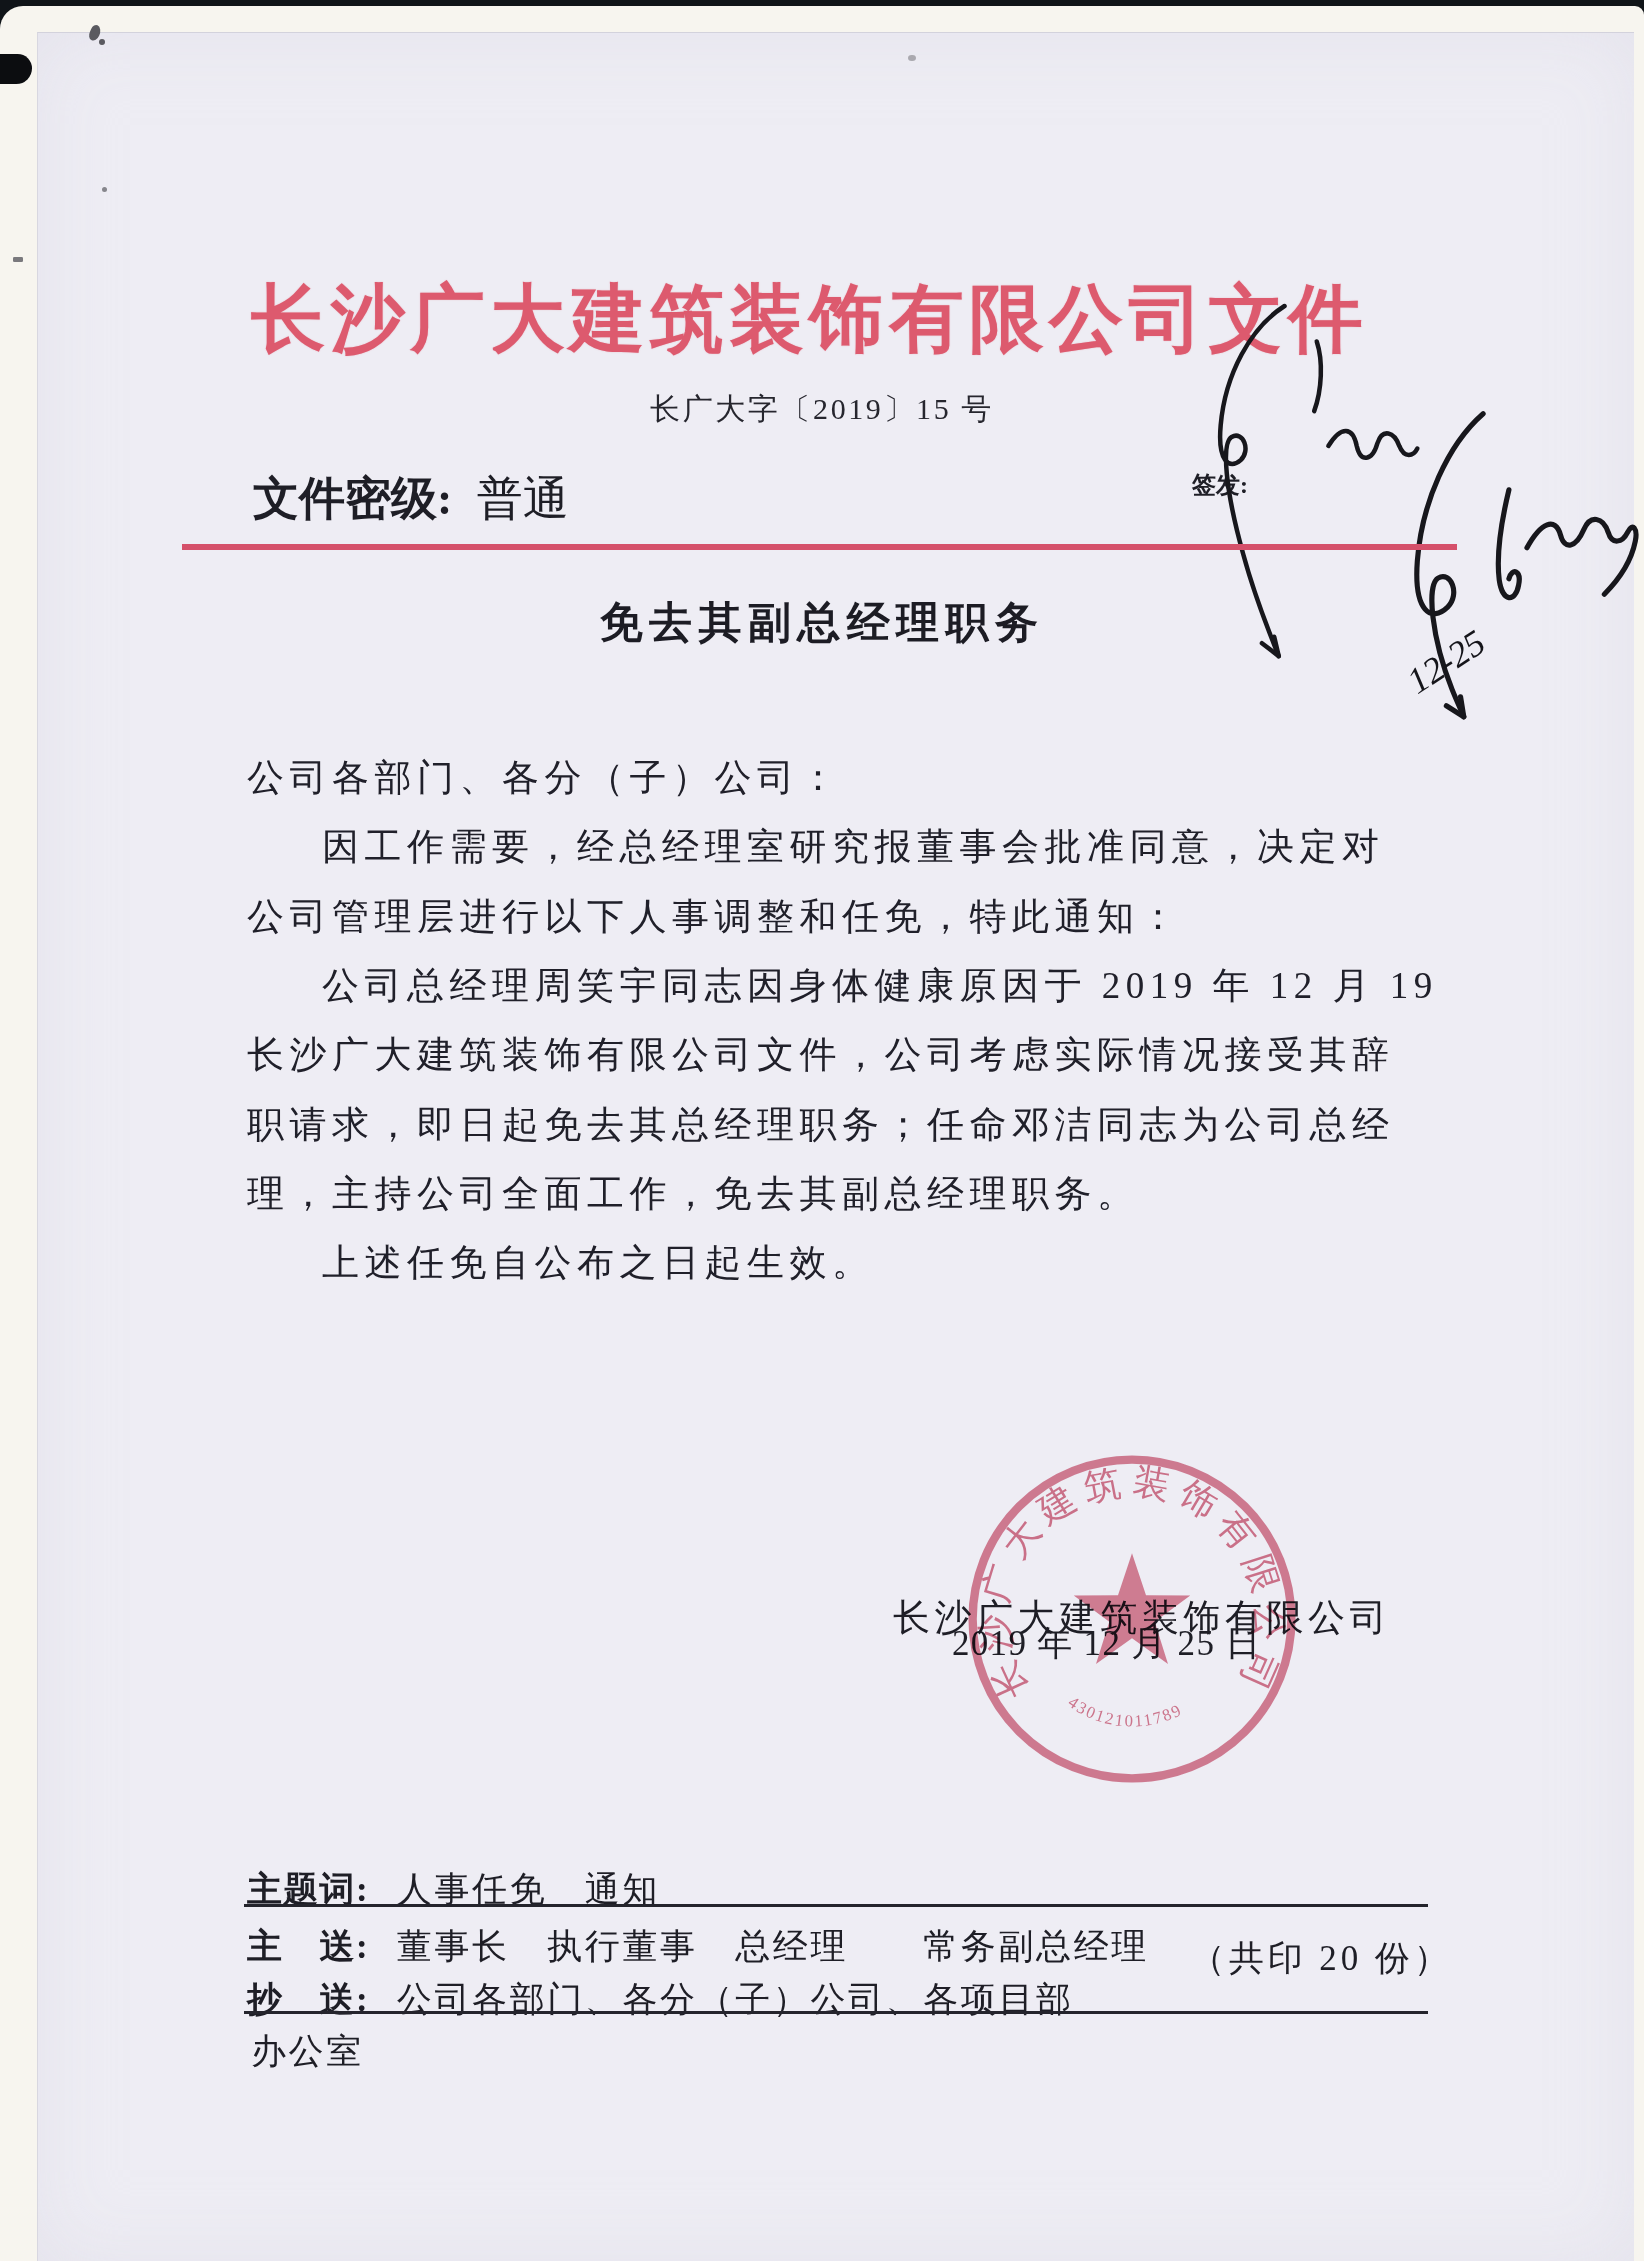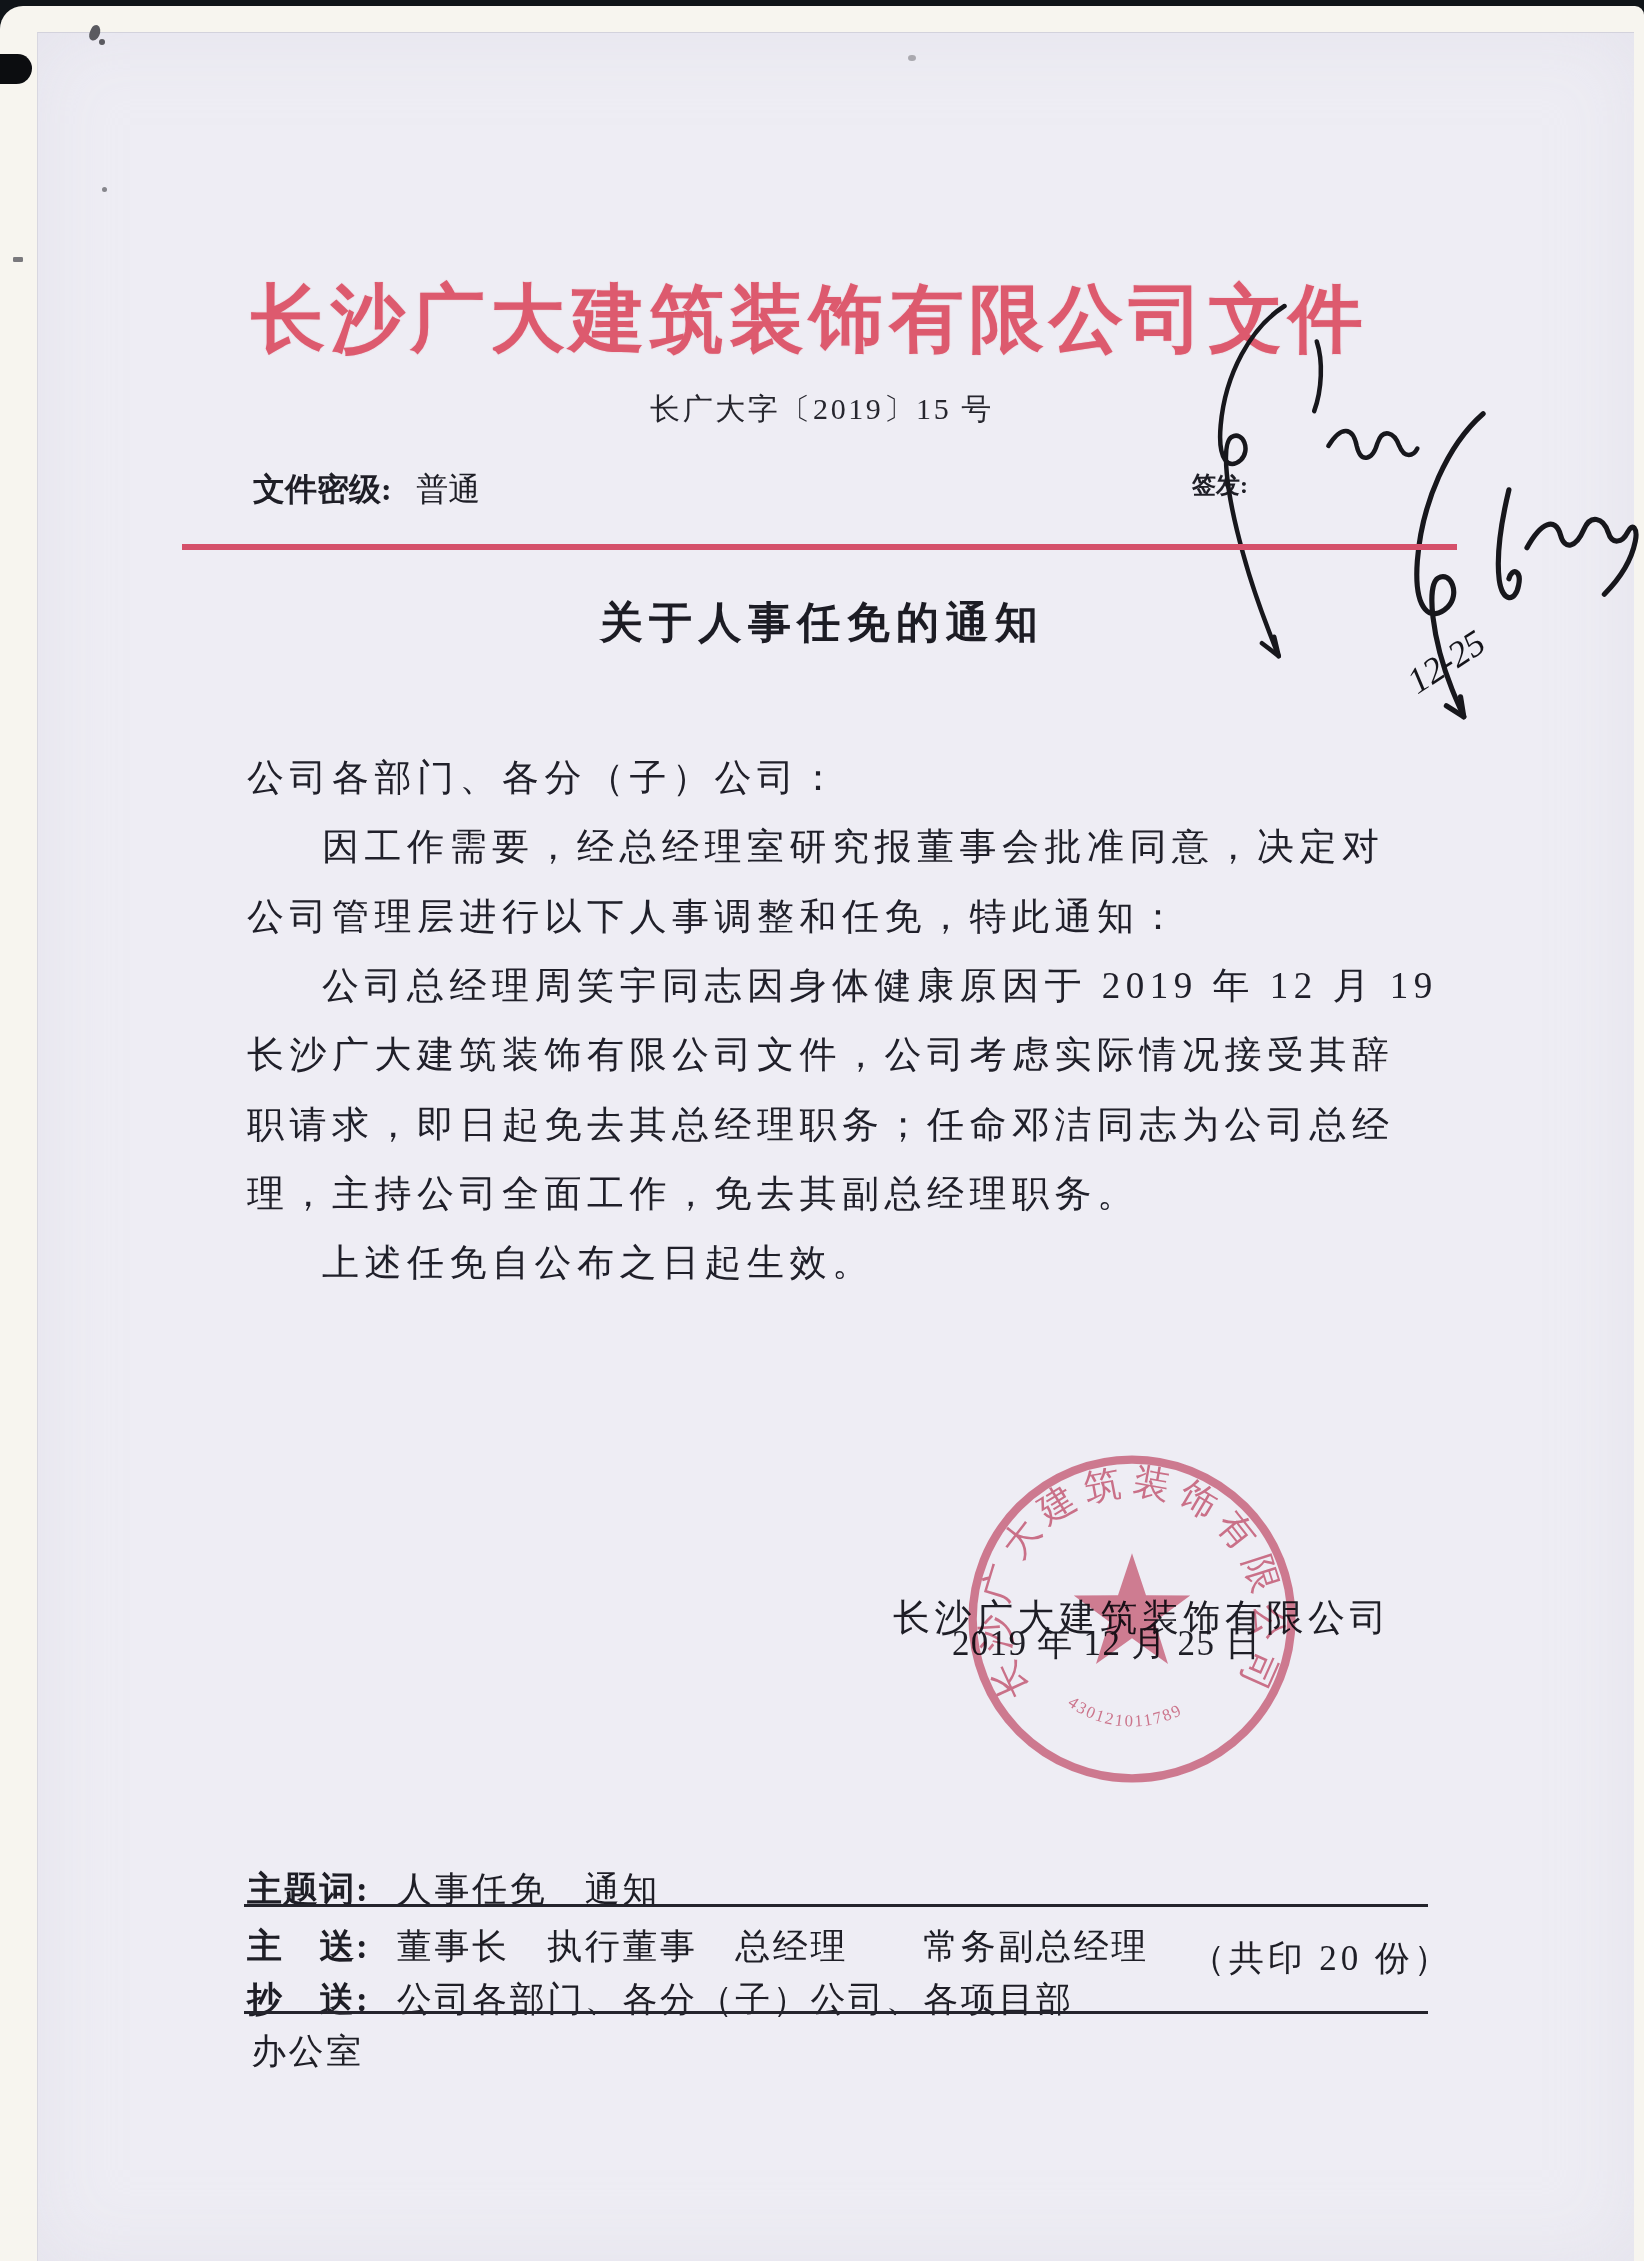--- a/index.html
+++ b/index.html
@@ -31,21 +31,21 @@
     left:251px;top:250px;width:1136px;
     font-size:74px;font-weight:bold;letter-spacing:5.8px;white-space:nowrap;
     color:#dd5a6e;
     text-shadow:0 0 1.3px rgba(221,90,110,.45);
     margin-top:20px;
   }
   .doc-number{
     left:248px;top:389px;width:1148px;text-align:center;
     font-size:30px;letter-spacing:2.6px;color:#26262e;white-space:nowrap;
   }
-  .classification{left:253px;top:468px;font-size:32px;white-space:nowrap;}
+  .classification{left:253px;top:468px;font-size:46px;white-space:nowrap;}
   .classification .lbl{font-weight:bold;}
   .classification .val{margin-left:24.5px;}
   .issuer{left:1192px;top:469px;font-size:24px;font-weight:bold;white-space:nowrap;}
   .red-rule{left:182px;top:544px;width:1275px;height:5.8px;background:#d5506a;}
   .notice-title{
     left:248px;top:594px;width:1148px;text-align:center;
     font-size:43px;font-weight:bold;letter-spacing:6.4px;white-space:nowrap;color:#1c1c24;
   }
   .body-lines{left:247px;top:753px;width:1161px;height:567px;}
   .body-line{
@@ -97,21 +97,21 @@
     <path d="M 600,212 C 545,260 505,350 498,440 C 492,520 520,536 545,512 C 565,492 550,455 530,467 C 512,478 520,560 552,640 C 560,660 566,672 570,682"></path>
     <path d="M 570,682 l -27,-17 m 27,17 l -5,-31"></path>
     <path d="M 640,330 C 628,380 620,430 625,470 C 630,505 650,505 655,478 C 660,455 645,450 640,468"></path>
     <path d="M 668,420 C 690,380 712,372 720,400 C 726,424 744,420 756,392 C 766,368 786,372 794,396 C 800,416 816,412 824,396 C 832,380 840,390 836,410 C 830,440 810,470 788,492"></path>
   </g>
   <text transform="translate(498,648) rotate(-33)" font-size="56" fill="#15151a" font-style="italic">12-25</text>
 </svg>
 
 <div class="abs red-rule"></div>
 
-<div class="abs notice-title">关于人事任免的通知</div>
+<div class="abs notice-title">免去其副总经理职务</div>
 
 <div class="abs body-lines">
 
 <div class="body-line" style="top: 0px;">公司各部门、各分（子）公司：</div>
     <div class="body-line indented" style="top: 69px;">因工作需要，经总经理室研究报董事会批准同意，决定对</div>
     <div class="body-line" style="top: 139px;">公司管理层进行以下人事调整和任免，特此通知：</div>
     <div class="body-line indented" style="top: 208px;">公司总经理周笑宇同志因身体健康原因于 2019 年 12 月 19</div>
     <div class="body-line" style="top: 277px;">长沙广大建筑装饰有限公司文件，公司考虑实际情况接受其辞</div>
     <div class="body-line" style="top: 347px;">职请求，即日起免去其总经理职务；任命邓洁同志为公司总经</div>
     <div class="body-line" style="top: 416px;">理，主持公司全面工作，免去其副总经理职务。</div>

